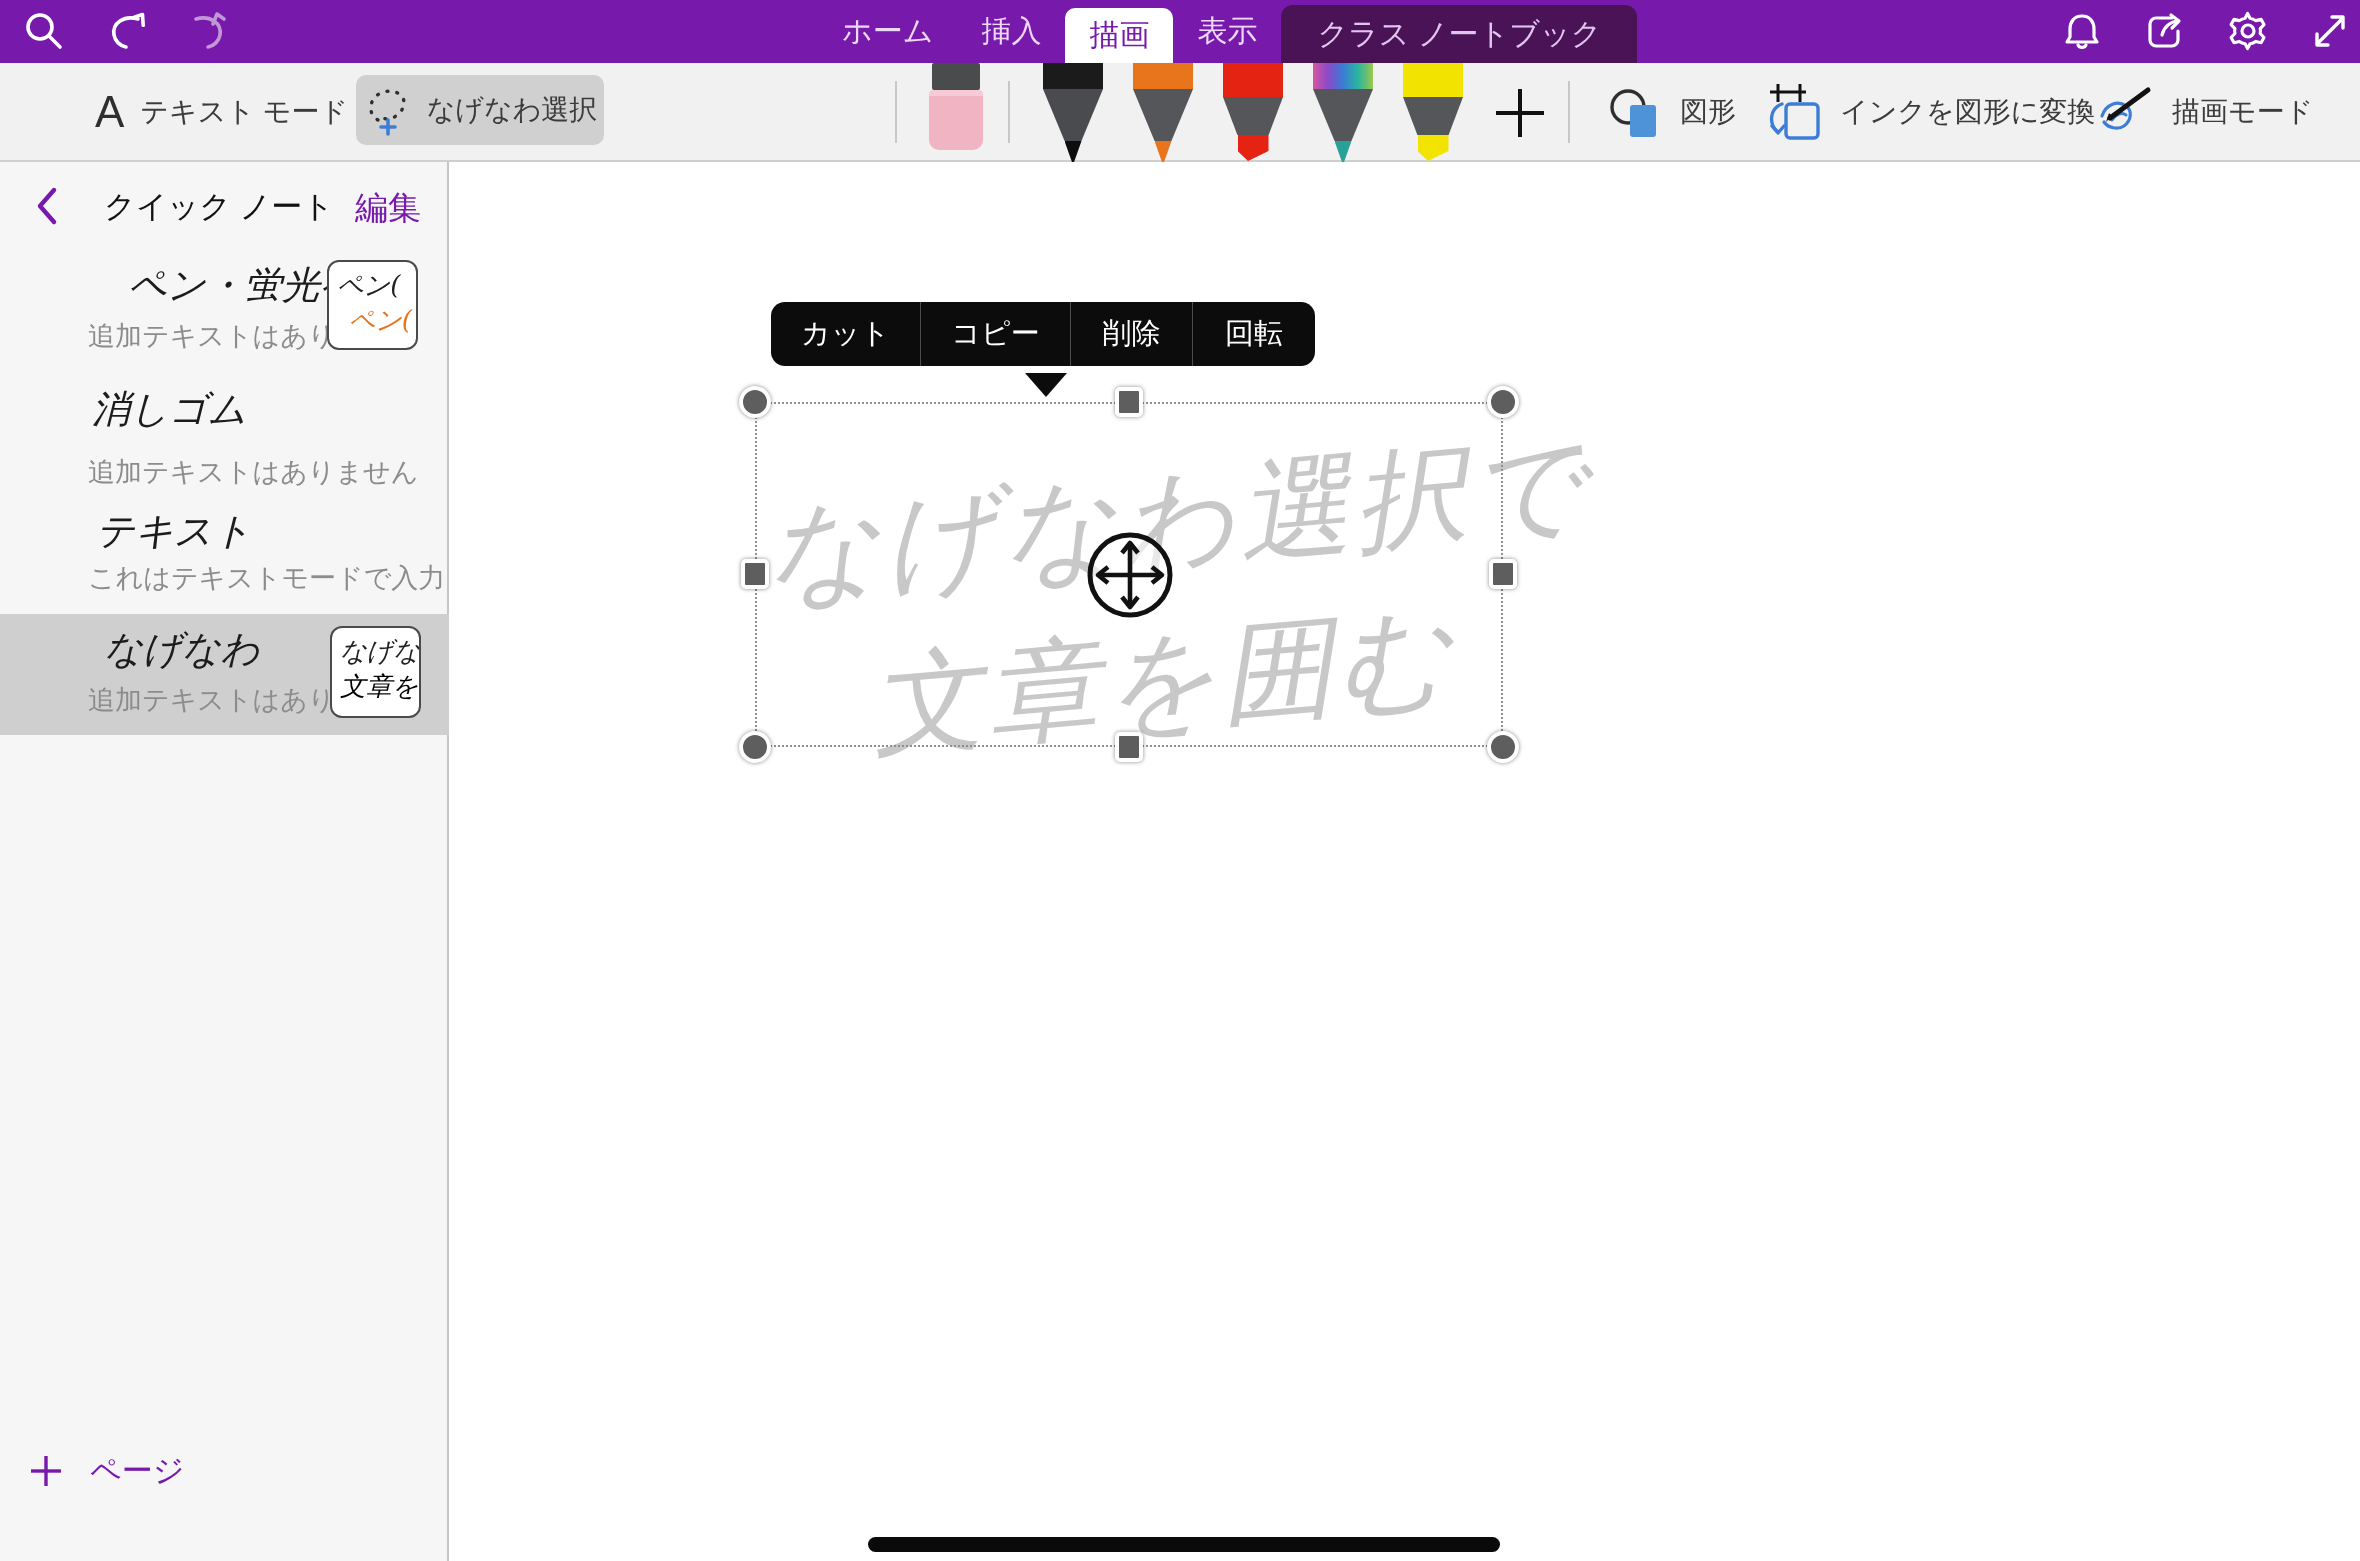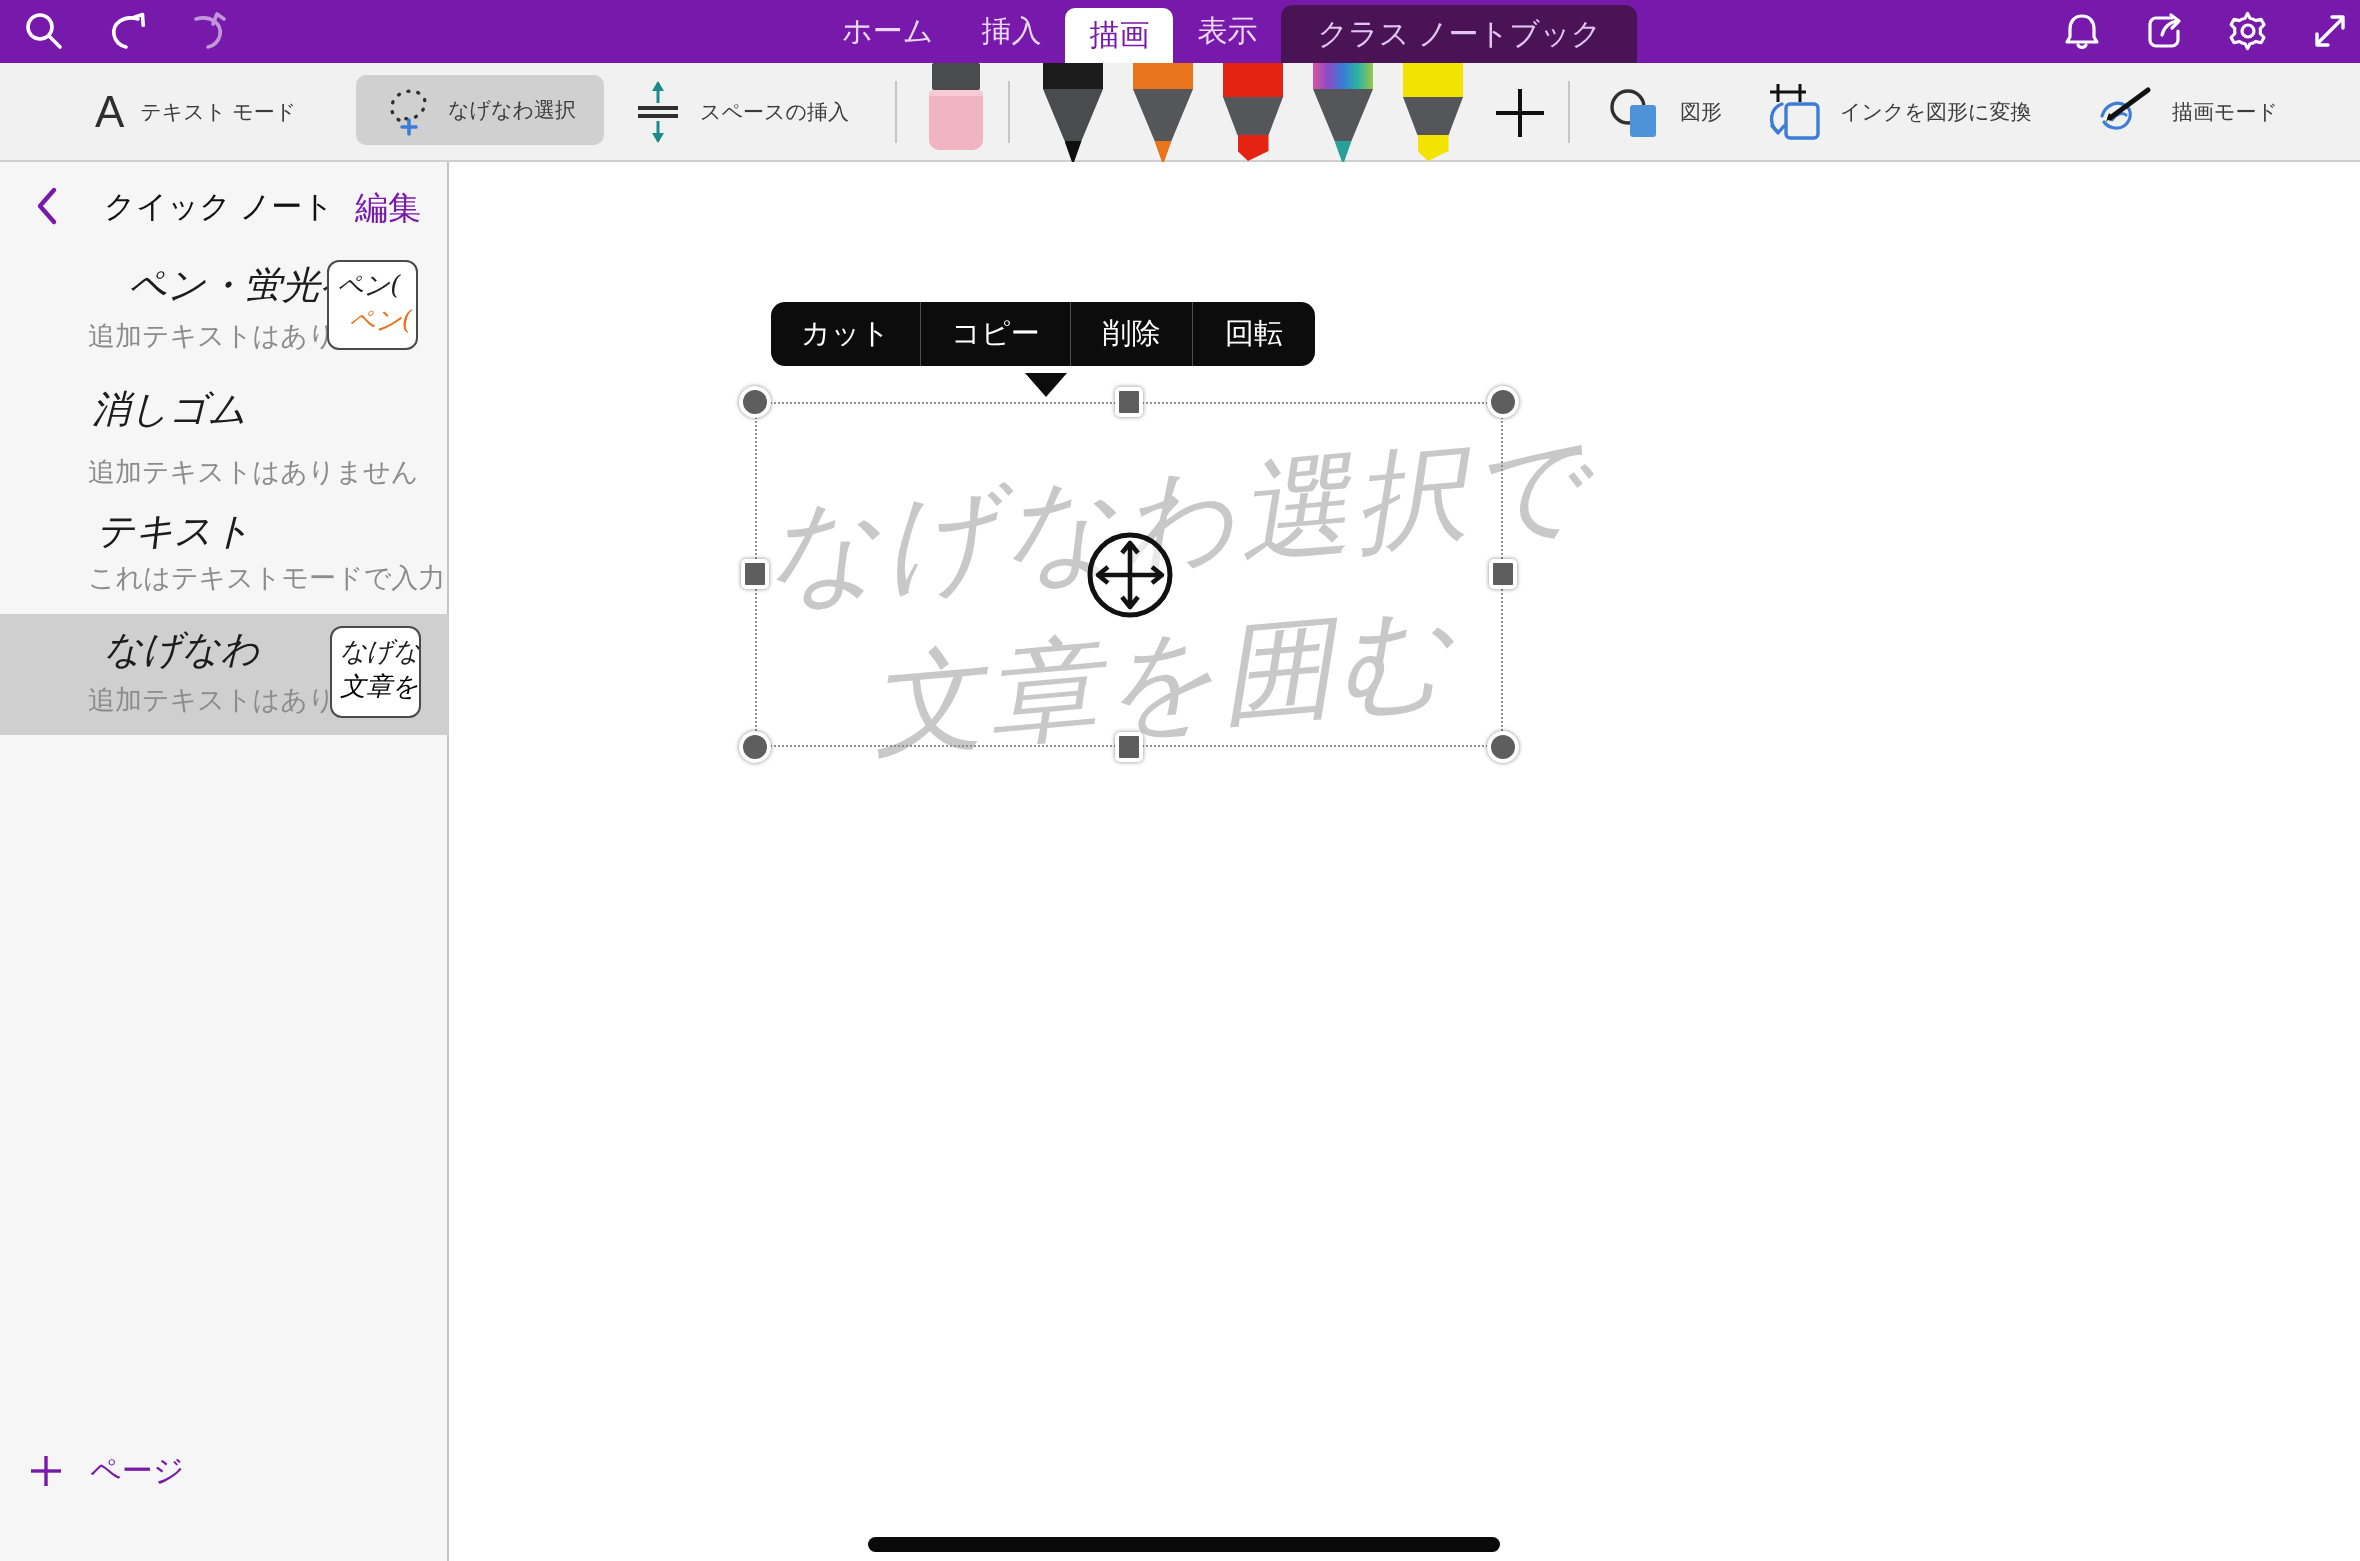--- a/index.html
+++ b/index.html
@@ -12,21 +12,21 @@
   .topbar-icon { position:absolute; top:9px; width:44px; height:44px; cursor:pointer; }
   .tabs { position:absolute; left:818px; bottom:0; display:flex; align-items:flex-end; }
   .tab { height:63px; display:flex; align-items:center; padding:0 24px;
          color:#EDD8F7; font-size:30px; cursor:pointer; white-space:nowrap; }
   .tab.active { height:55px; background:#fff; color:#7719AA; border-radius:10px 10px 0 0; padding:0 24px; }
   .tab.dark { height:58px; background:#491355; color:#E2C4F0; border-radius:12px 12px 0 0; padding:0 36px; }
 
   
   .toolbar { position:absolute; left:0; top:63px; width:2360px; height:99px;
              background:#F2F1F2; border-bottom:2px solid #CFCFCF; }
-  .tb-label { font-size:21px; color:#3C3C3C; white-space:nowrap; }
+  .tb-label { font-size:28px; color:#3C3C3C; white-space:nowrap; }
   .tb-group { position:absolute; top:0; height:97px; display:flex; align-items:center; gap:16px; cursor:pointer; }
   .tb-divider { position:absolute; top:18px; width:2px; height:62px; background:#C8C7C8; }
   .lasso-btn { position:absolute; left:356px; top:12px; width:248px; height:70px; background:#D1D0D1;
                border-radius:10px; display:flex; align-items:center; justify-content:center; gap:14px; cursor:pointer; }
   .bigA { font-size:44px; color:#2F2F2F; font-weight:400; }
 
   
   .pen { position:absolute; top:0; width:78px; display:flex; flex-direction:column; align-items:center; cursor:pointer; }
   .pen .band { width:60px; height:26px; }
   .pen .cone { width:60px; height:52px; background:#55565A; clip-path:polygon(0 0,100% 0,64% 100%,36% 100%); }
@@ -131,31 +131,20 @@
 
   <div class="lasso-btn">
     <svg width="50" height="56" viewBox="0 0 50 56">
       <path d="M15 38 C4 32 6 16 18 11 C30 6 42 12 41 22 C40 31 28 40 20 36" fill="none" stroke="#2F2F2F" stroke-width="3.4" stroke-linecap="round" stroke-dasharray="1 9"></path>
       <line x1="25" y1="38" x2="25" y2="52" stroke="#3D7DD6" stroke-width="3.6" stroke-linecap="round"></line>
       <line x1="18" y1="45" x2="32" y2="45" stroke="#3D7DD6" stroke-width="3.6" stroke-linecap="round"></line>
     </svg>
     <span class="tb-label">なげなわ選択</span>
   </div>
 
-  <div class="tb-group" style="left:632px">
-    <svg width="52" height="62" viewBox="0 0 52 62">
-      <line x1="26" y1="2" x2="26" y2="22" stroke="#1B8A8A" stroke-width="3"></line>
-      <polygon points="26,0 20,10 32,10" fill="#1B8A8A"></polygon>
-      <line x1="6" y1="27" x2="46" y2="27" stroke="#2F2F2F" stroke-width="4"></line>
-      <line x1="6" y1="35" x2="46" y2="35" stroke="#2F2F2F" stroke-width="4"></line>
-      <line x1="26" y1="40" x2="26" y2="60" stroke="#1B8A8A" stroke-width="3"></line>
-      <polygon points="26,62 20,52 32,52" fill="#1B8A8A"></polygon>
-    </svg>
-    <span class="tb-label">スペースの挿入</span>
-  </div>
 
   <div class="tb-divider" style="left:895px"></div>
 
   <div class="eraser">
     <div class="cap"></div>
       <div class="rub"></div>
   </div>
 
   <div class="tb-divider" style="left:1008px"></div>
 

